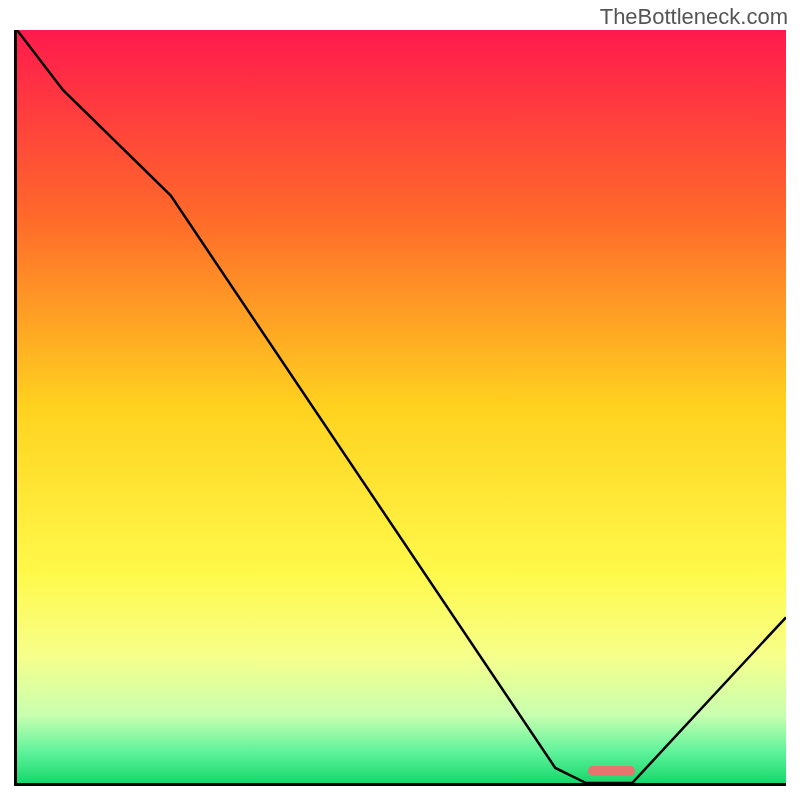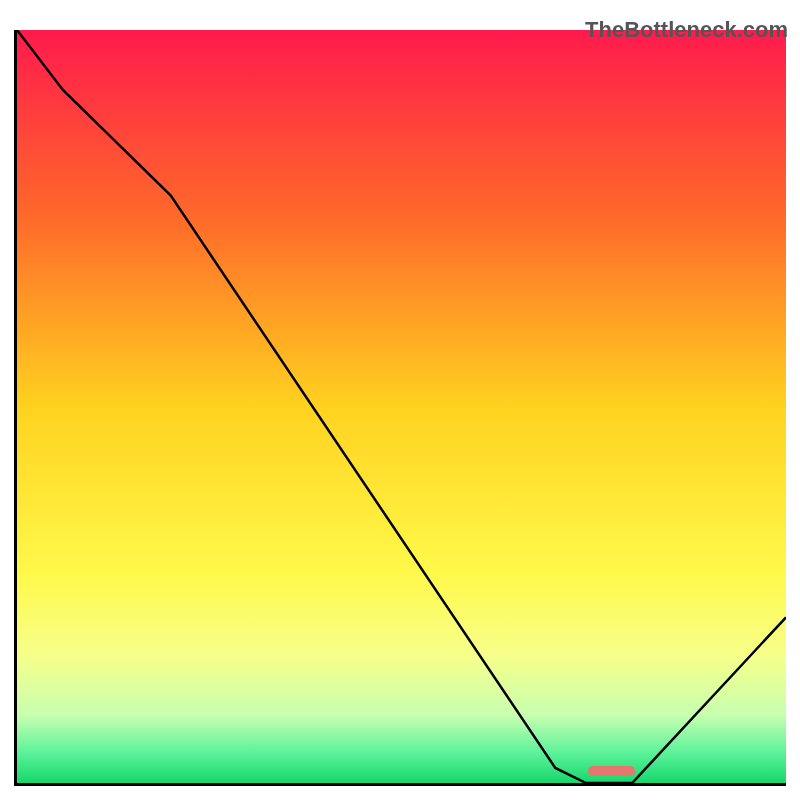--- a/index.html
+++ b/index.html
@@ -6,24 +6,24 @@
     margin: 0;
     padding: 0;
     width: 800px;
     height: 800px;
     background: #ffffff;
     font-family: Arial, Helvetica, sans-serif;
     position: relative;
   }
   .watermark {
     position: absolute;
-    top: 17px;
+    top: 4px;
     right: 12px;
     font-size: 22px;
-    font-weight: bold;
+    font-weight: normal;
     color: #555;
     z-index: 10;
   }
   .chart-area {
     position: absolute;
     left: 14px;
     top: 30px;
     width: 772px;
     height: 756px;
     border-left: 3px solid #000;

